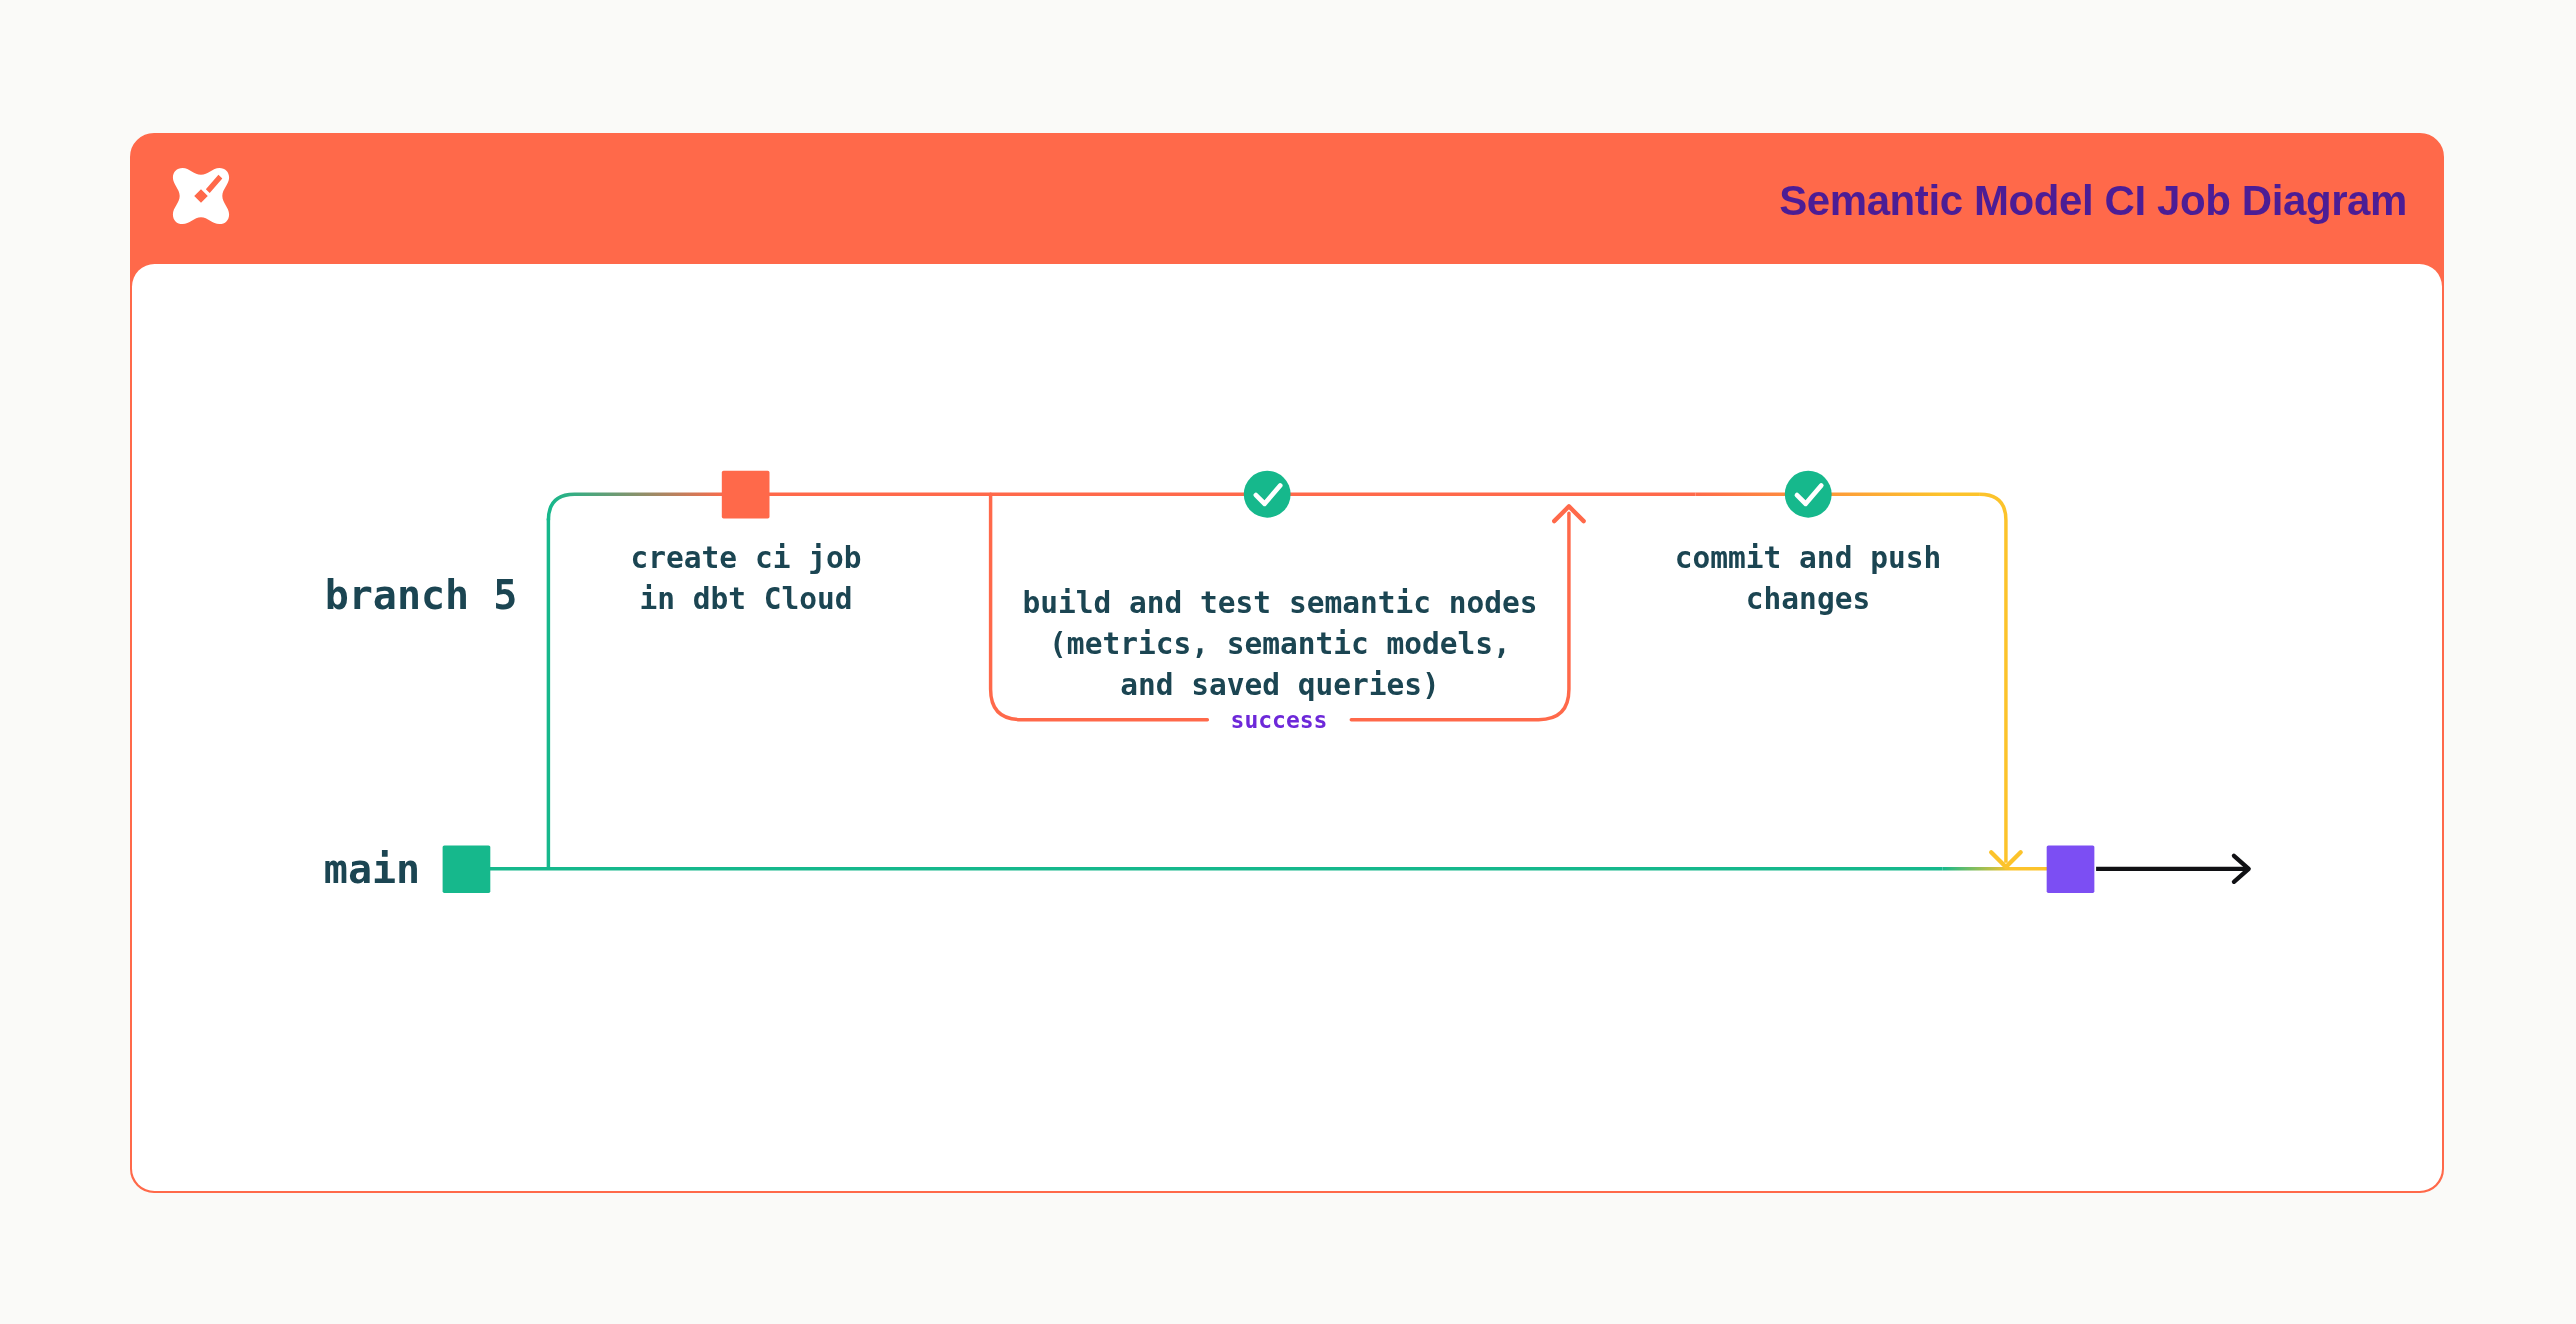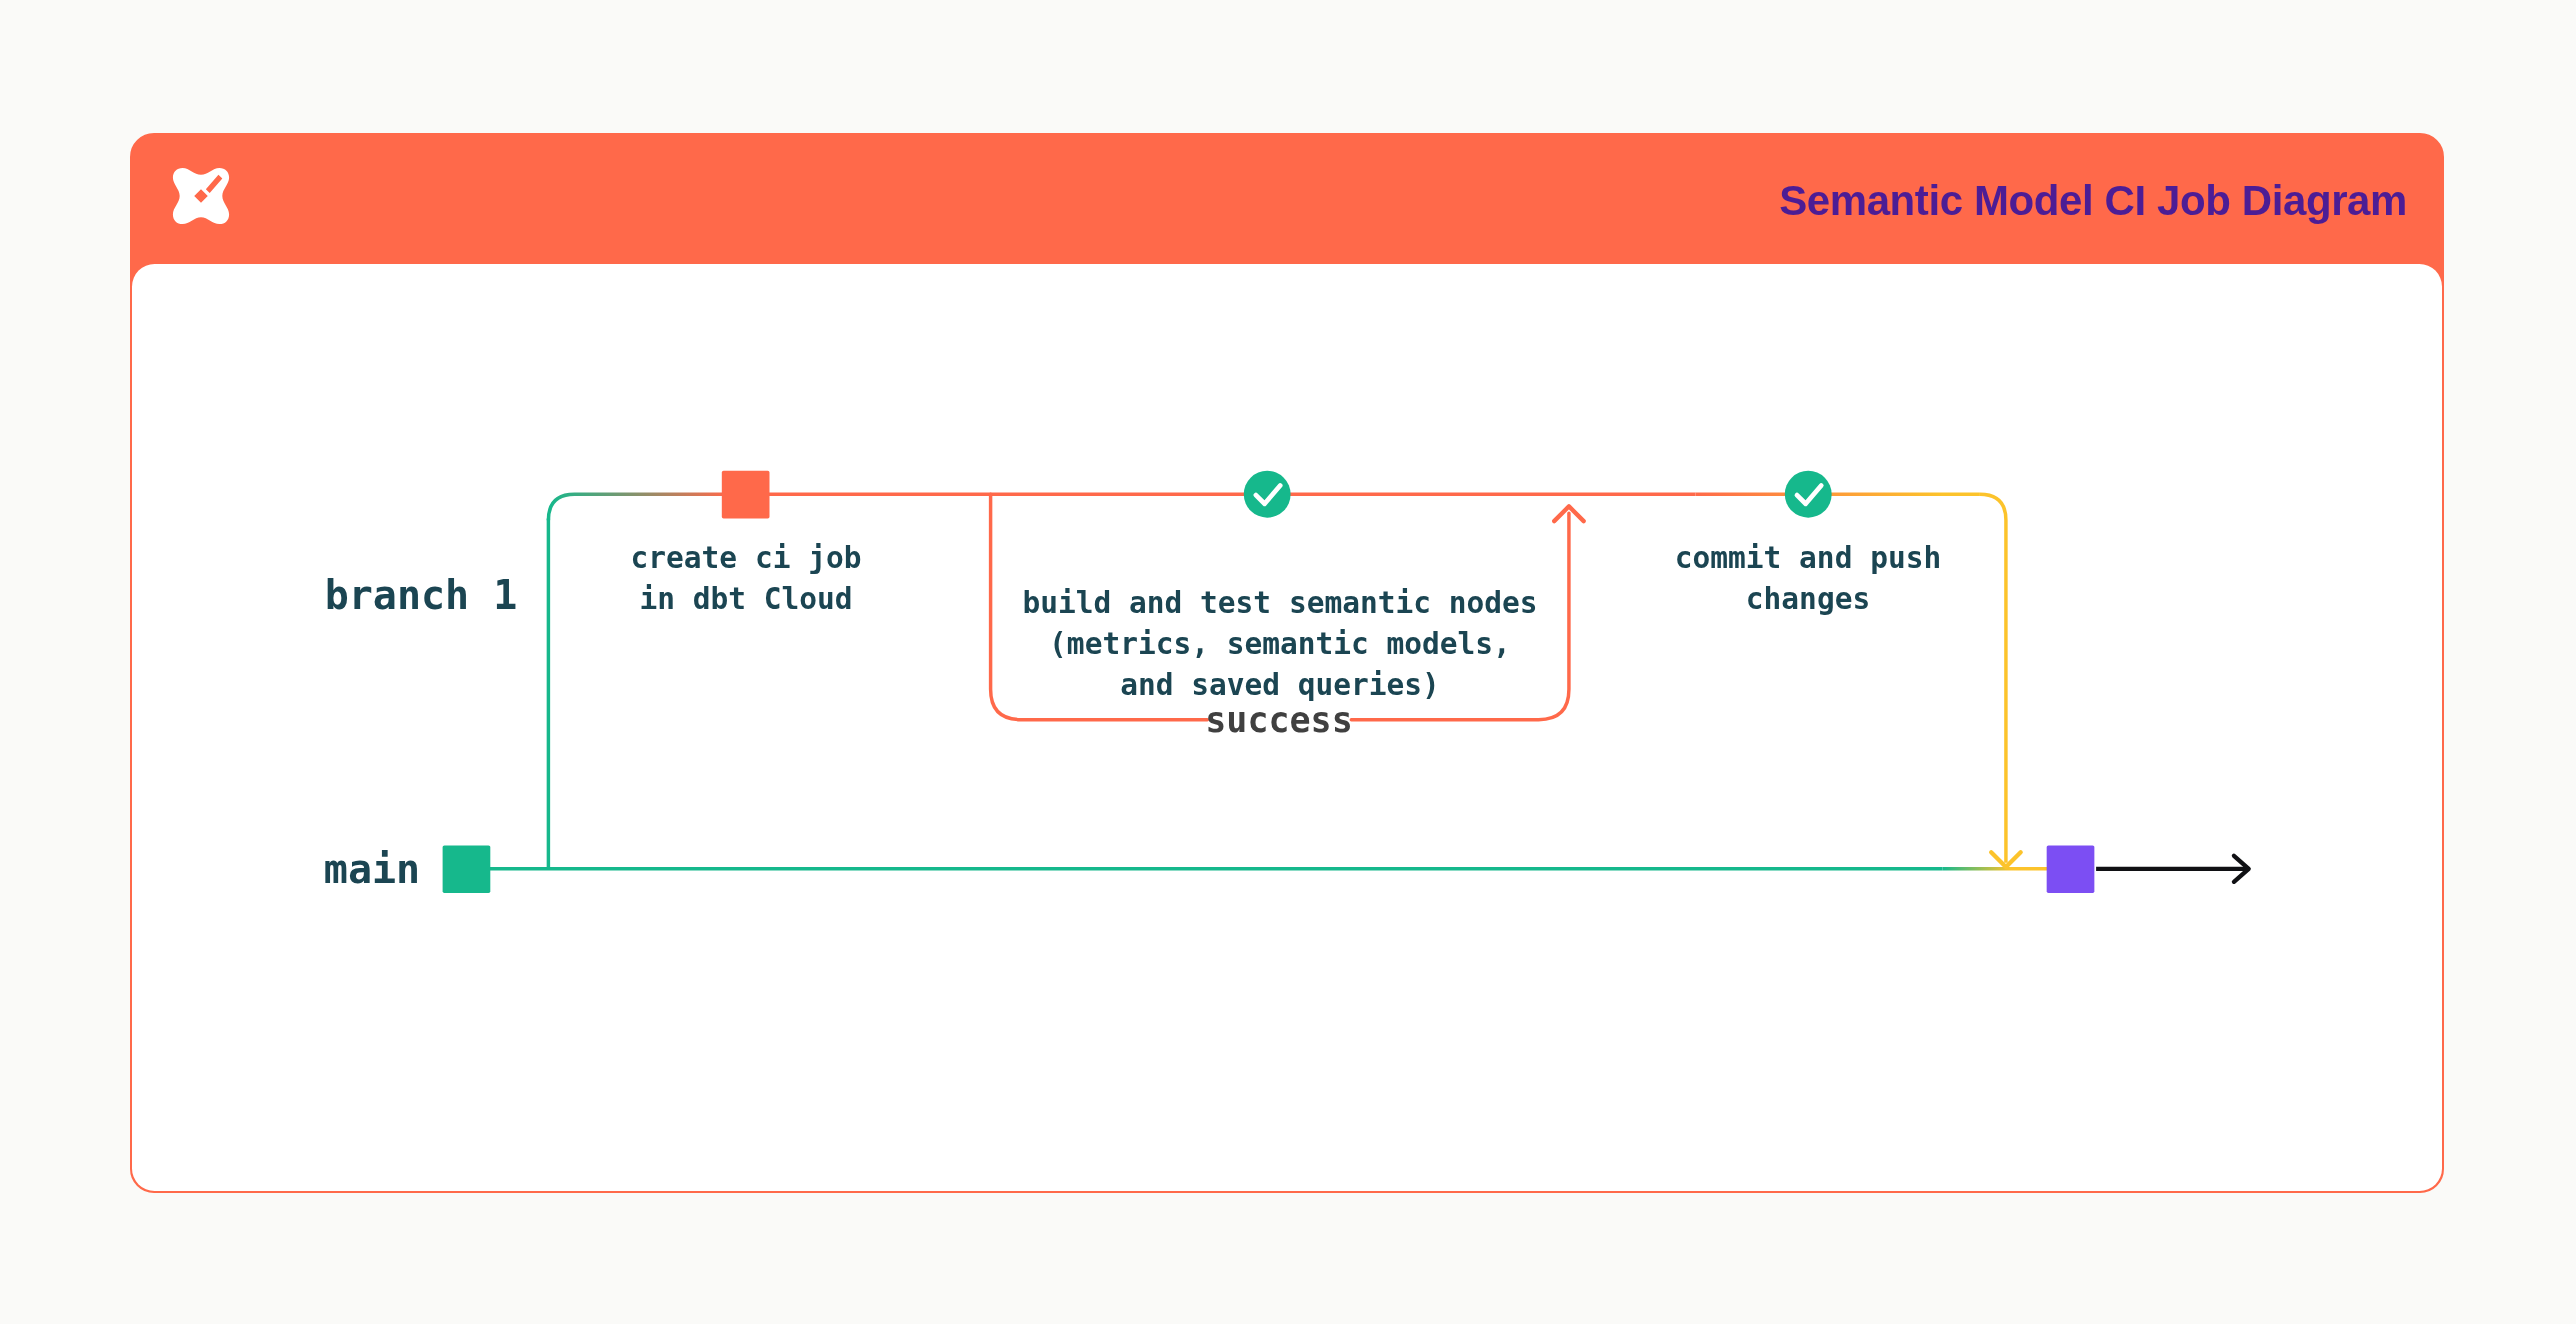--- a/index.html
+++ b/index.html
@@ -31,21 +31,21 @@
   }
   
   svg.wires{position:absolute;left:0;top:0;width:2576px;height:1324px;}
   .lbl{
     position:absolute;transform:translateX(-50%);
     color:#1b4552;font-weight:bold;text-align:center;
     white-space:pre-line;
   }
   .lane-lbl{font-size:40px;line-height:43px;white-space:nowrap;}
   .node-lbl{font-size:29.5px;line-height:41px;}
-  .success-lbl{font-size:35px;line-height:35px;color:#404040;white-space:nowrap;}
+  .success-lbl{font-size:23px;line-height:35px;color:#6d28d9;white-space:nowrap;}
 </style>
 </head>
 <body>
 
 <div id="stage">
 
   <div class="card">
     <div class="card-header">
       <svg class="logo" viewBox="0 0 64 64">
         <path fill="#ffffff" fill-rule="evenodd" d="
@@ -101,21 +101,21 @@
     <g>
       <circle cx="1461" cy="570" r="27" fill="#16b88c"></circle>
       <polyline points="1448,571 1458,581 1476,560" fill="none" stroke="#ffffff" stroke-width="5.5" stroke-linecap="round" stroke-linejoin="round"></polyline>
     </g>
     <g>
       <circle cx="2085" cy="570" r="27" fill="#16b88c"></circle>
       <polyline points="2072,571 2082,581 2100,560" fill="none" stroke="#ffffff" stroke-width="5.5" stroke-linecap="round" stroke-linejoin="round"></polyline>
     </g>
   </svg>
 
-  <div class="lbl lane-lbl" style="left:421px;top:574px;">branch 1</div>
+  <div class="lbl lane-lbl" style="left:421px;top:574px;">branch 5</div>
 
   <div class="lbl lane-lbl" style="left:372px;top:848px;">main</div>
 
   <div class="lbl node-lbl" style="left:1280px;top:583px;">build and test semantic nodes
 (metrics, semantic models,
 and saved queries)</div>
 
   <div class="lbl node-lbl" style="left:746px;top:538px;">create ci job
 in dbt Cloud</div>
 

